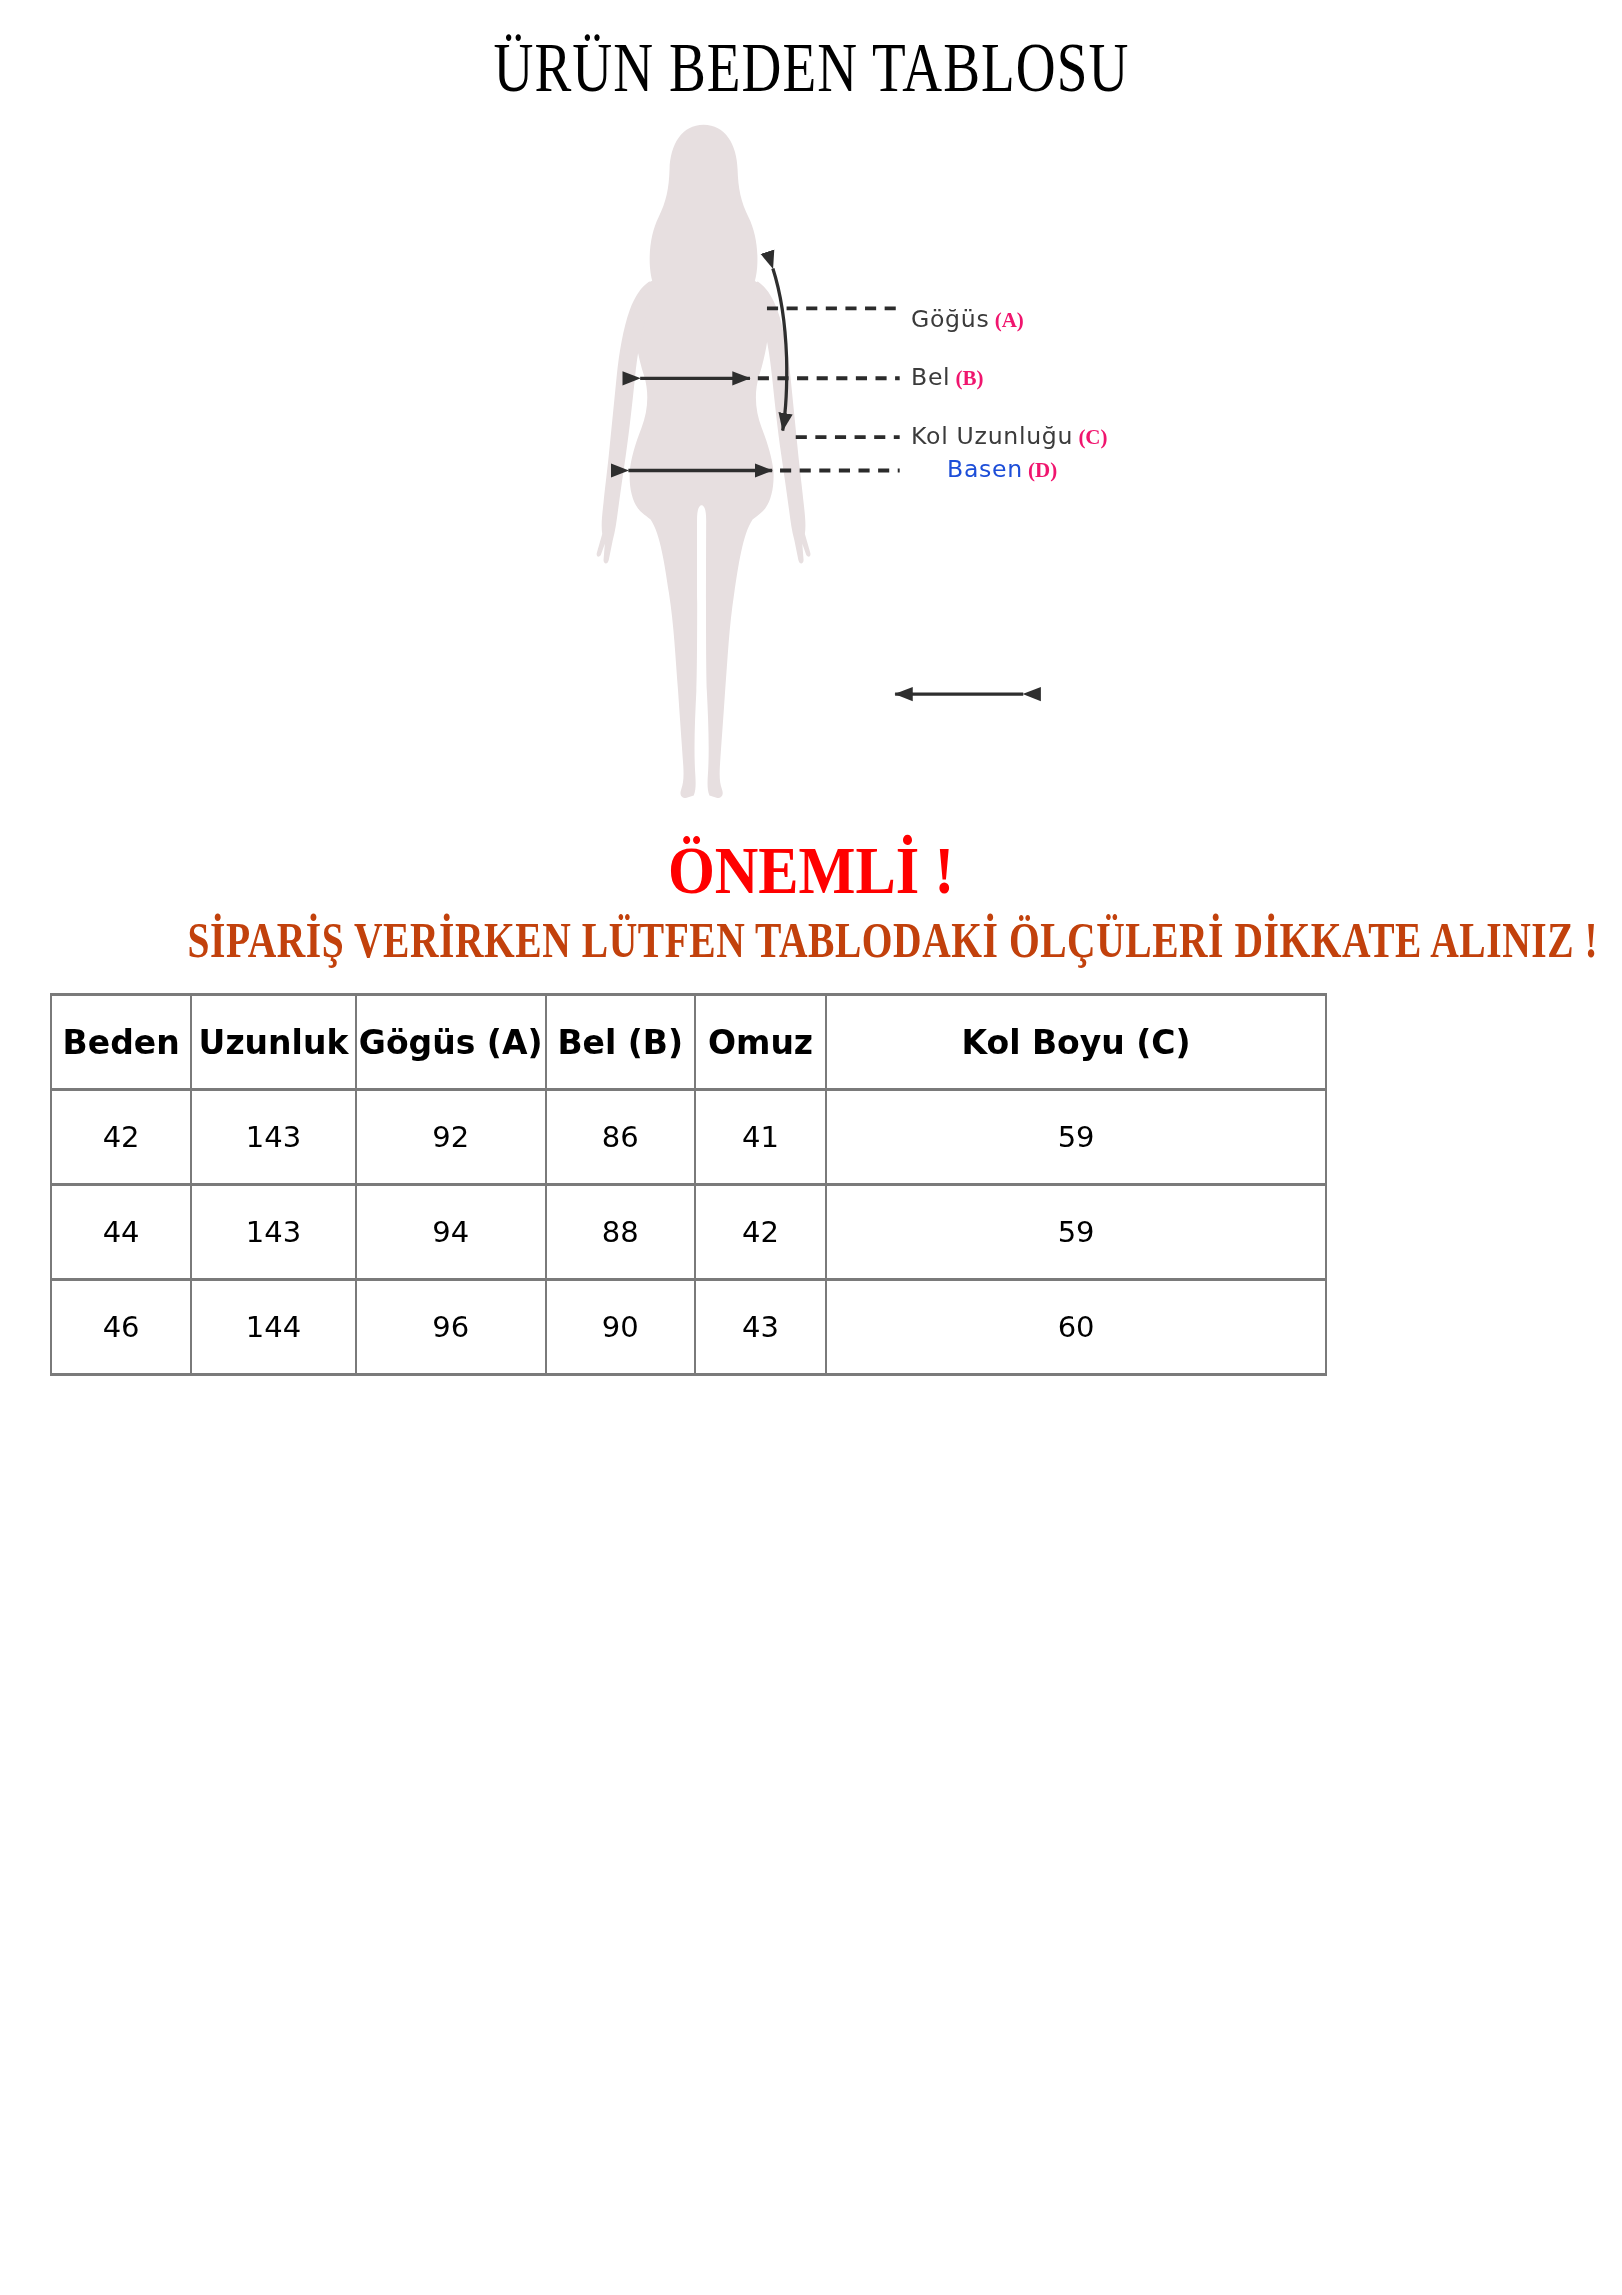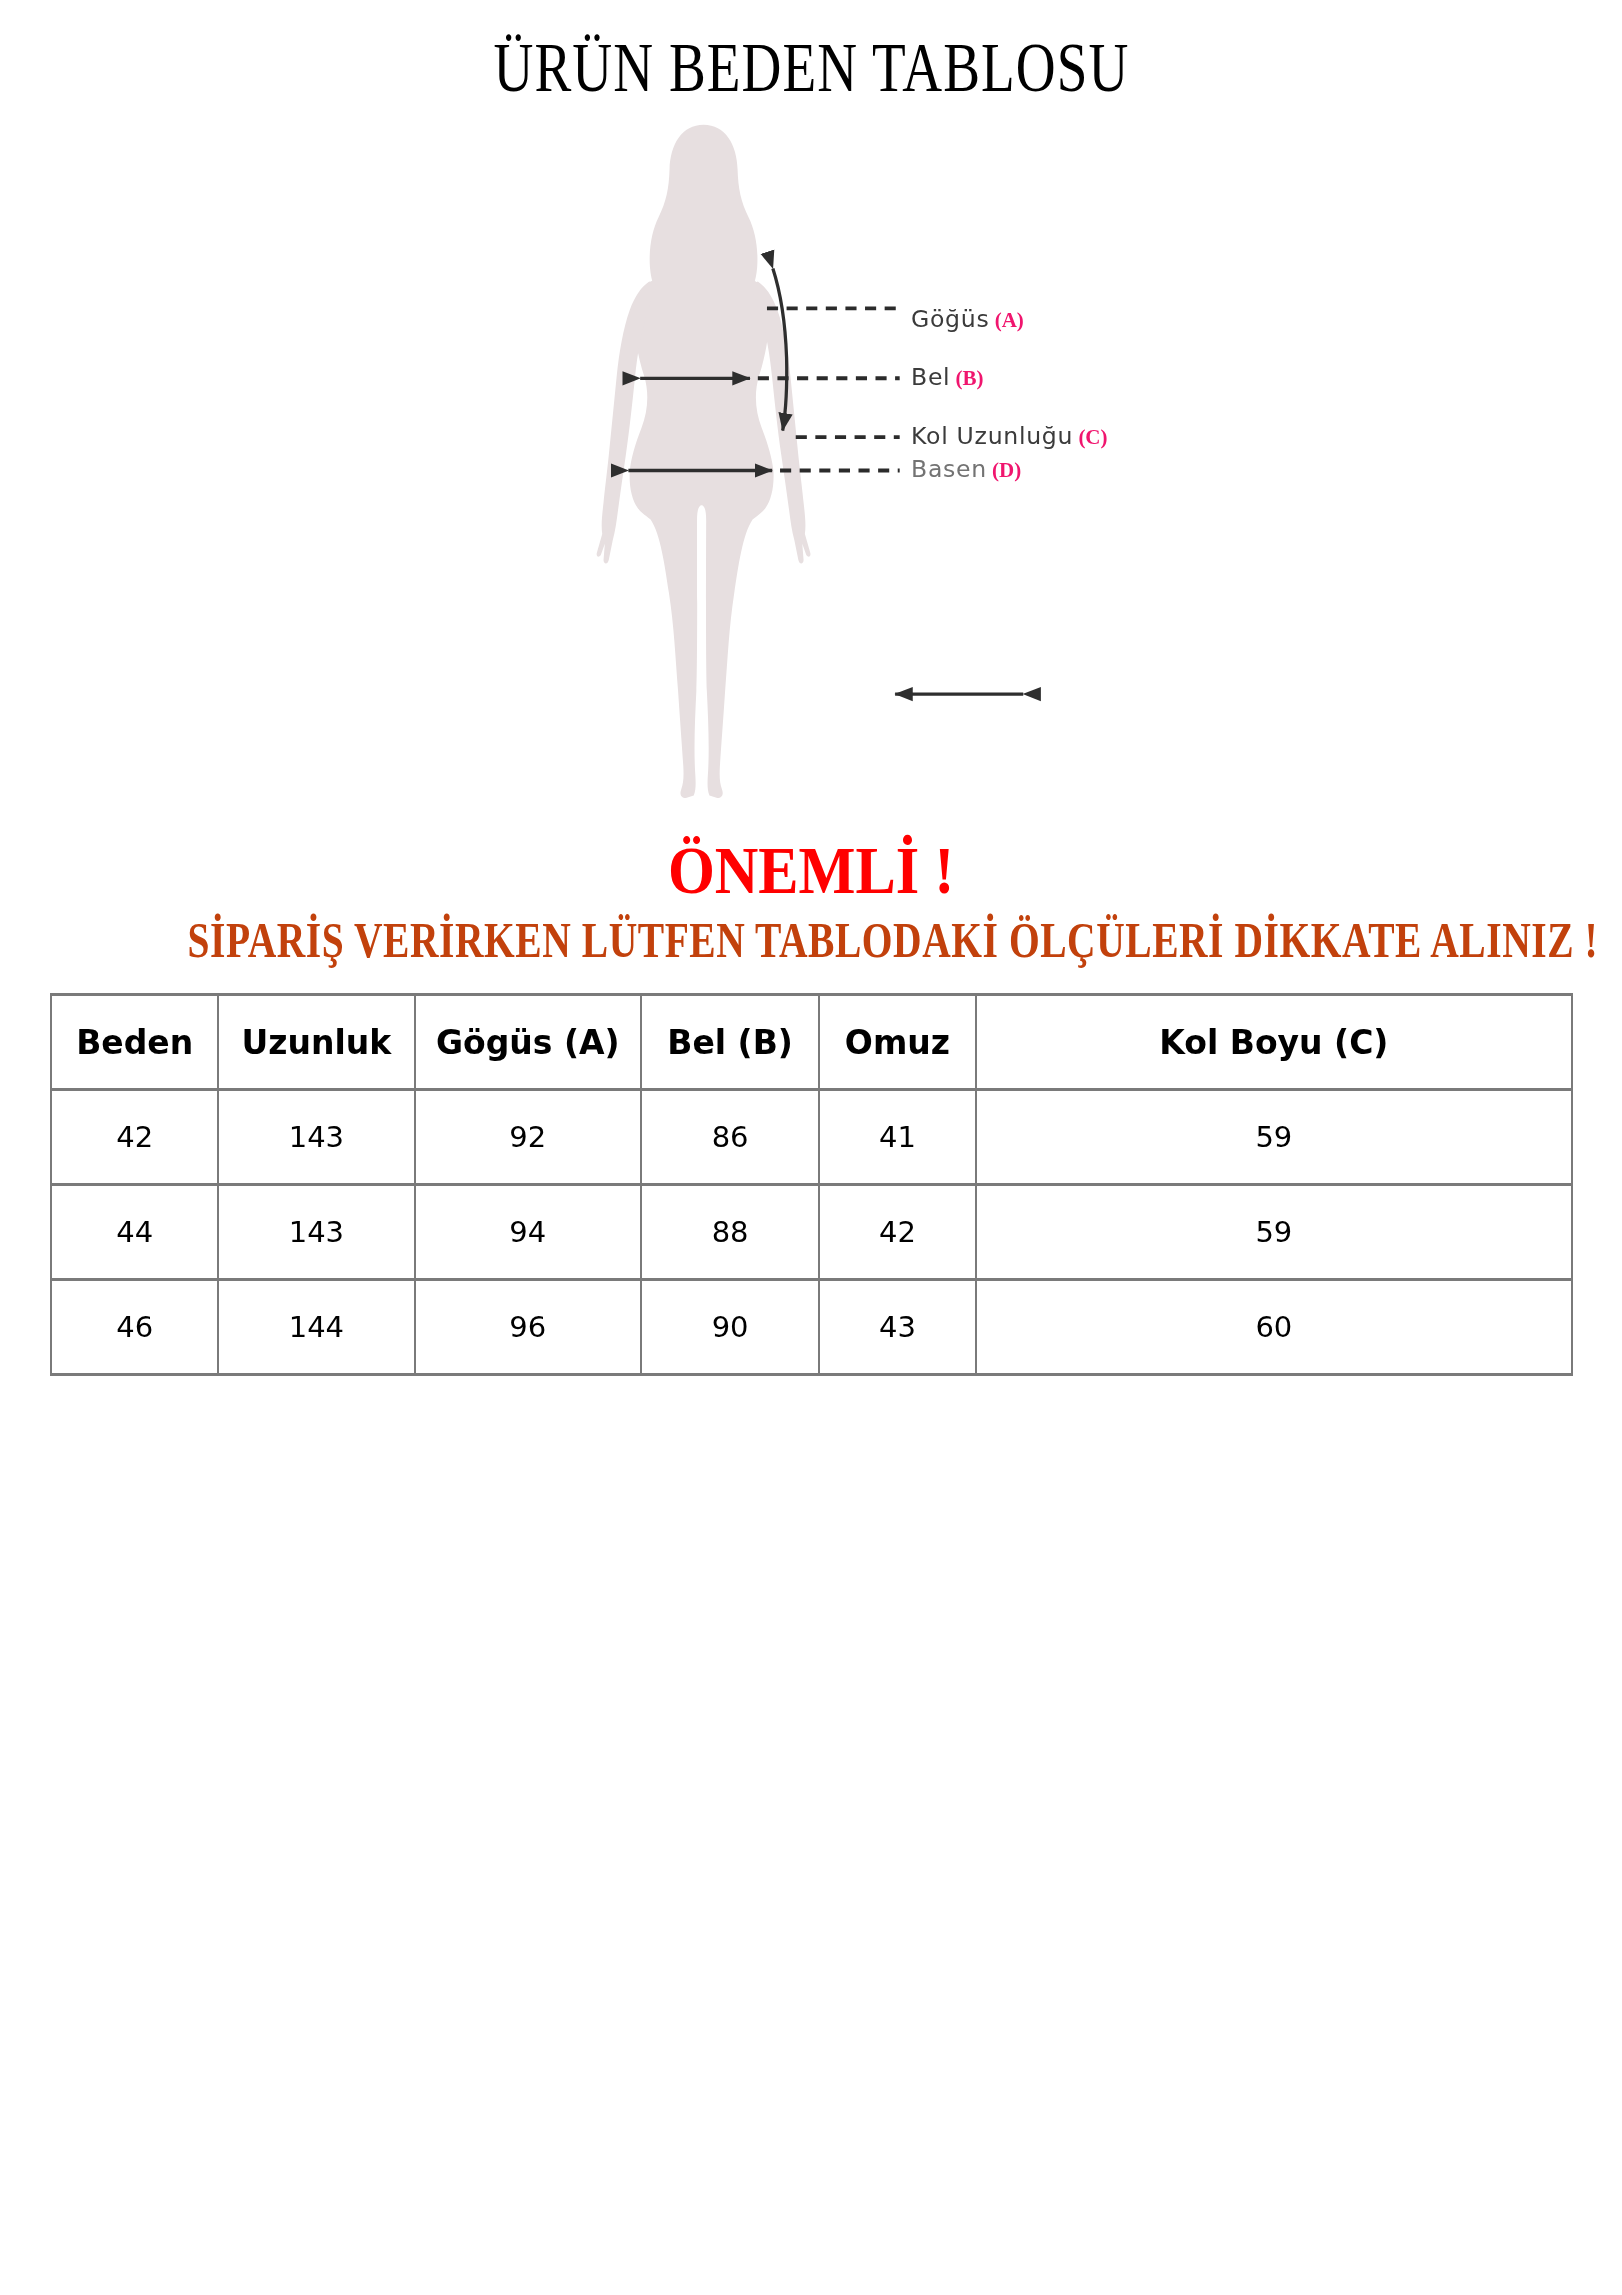--- a/index.html
+++ b/index.html
@@ -24,21 +24,21 @@
     font-family:"Liberation Serif",serif;font-weight:700;font-size:67px;white-space:nowrap;
   }
   .notice-heading .squeeze{display:inline-block;transform:scaleX(0.90);transform-origin:center;}
   .notice-text{
     position:absolute;top:911px;left:0;width:100%;text-align:center;
     font-family:"Liberation Serif",serif;font-weight:700;font-size:50px;white-space:nowrap;
   }
   .notice-text .squeeze{display:inline-block;transform:scaleX(0.79);transform-origin:center;letter-spacing:0.7px;}
 
   table.size-table{
-    position:absolute;left:50px;top:993px;width:1523px;
+    position:absolute;left:50px;top:993px;width:1277px;
     border-collapse:collapse;table-layout:fixed;background:#fff;
   }
   table.size-table col:nth-child(1){width:11.0%;}
   table.size-table col:nth-child(2){width:12.9%;}
   table.size-table col:nth-child(3){width:14.9%;}
   table.size-table col:nth-child(4){width:11.7%;}
   table.size-table col:nth-child(5){width:10.3%;}
   table.size-table col:nth-child(6){width:39.2%;}
   table.size-table th, table.size-table td{
     border-left:2.6px solid #7a7a7a;border-right:2.6px solid #7a7a7a;
@@ -82,21 +82,21 @@
 <div class="mlabel" style="top:304px">
   <span class="mname" style="color: rgb(59, 59, 59);">Göğüs</span><span class="mcode" style="color: rgb(240, 21, 110);">(A)</span>
 </div>
 <div class="mlabel" style="top:362px">
   <span class="mname" style="color: rgb(59, 59, 59);">Bel</span><span class="mcode" style="color: rgb(240, 21, 110);">(B)</span>
 </div>
 <div class="mlabel" style="top:421px">
   <span class="mname" style="color: rgb(59, 59, 59);">Kol Uzunluğu</span><span class="mcode" style="color: rgb(240, 21, 110);">(C)</span>
 </div>
 <div class="mlabel" style="top:454px">
-  <span class="mname" style="color: #737373;">Basen</span><span class="mcode" style="color: rgb(240, 21, 110);">(D)</span>
+  <span class="mname" style="color: #1d4ed8; margin-left: 36px;">Basen</span><span class="mcode" style="color: rgb(240, 21, 110);">(D)</span>
 </div>
 
 <div class="notice-heading" style="color: rgb(255, 0, 0);"><span class="squeeze">ÖNEMLİ !</span></div>
 <div class="notice-text" style="color: #c2410c;"><span class="squeeze">SİPARİŞ VERİRKEN LÜTFEN TABLODAKİ ÖLÇÜLERİ DİKKATE ALINIZ !</span></div>
 
 <table class="size-table" style="border-color: rgb(122, 122, 122);">
   <colgroup>
       <col>
       <col>
       <col>

